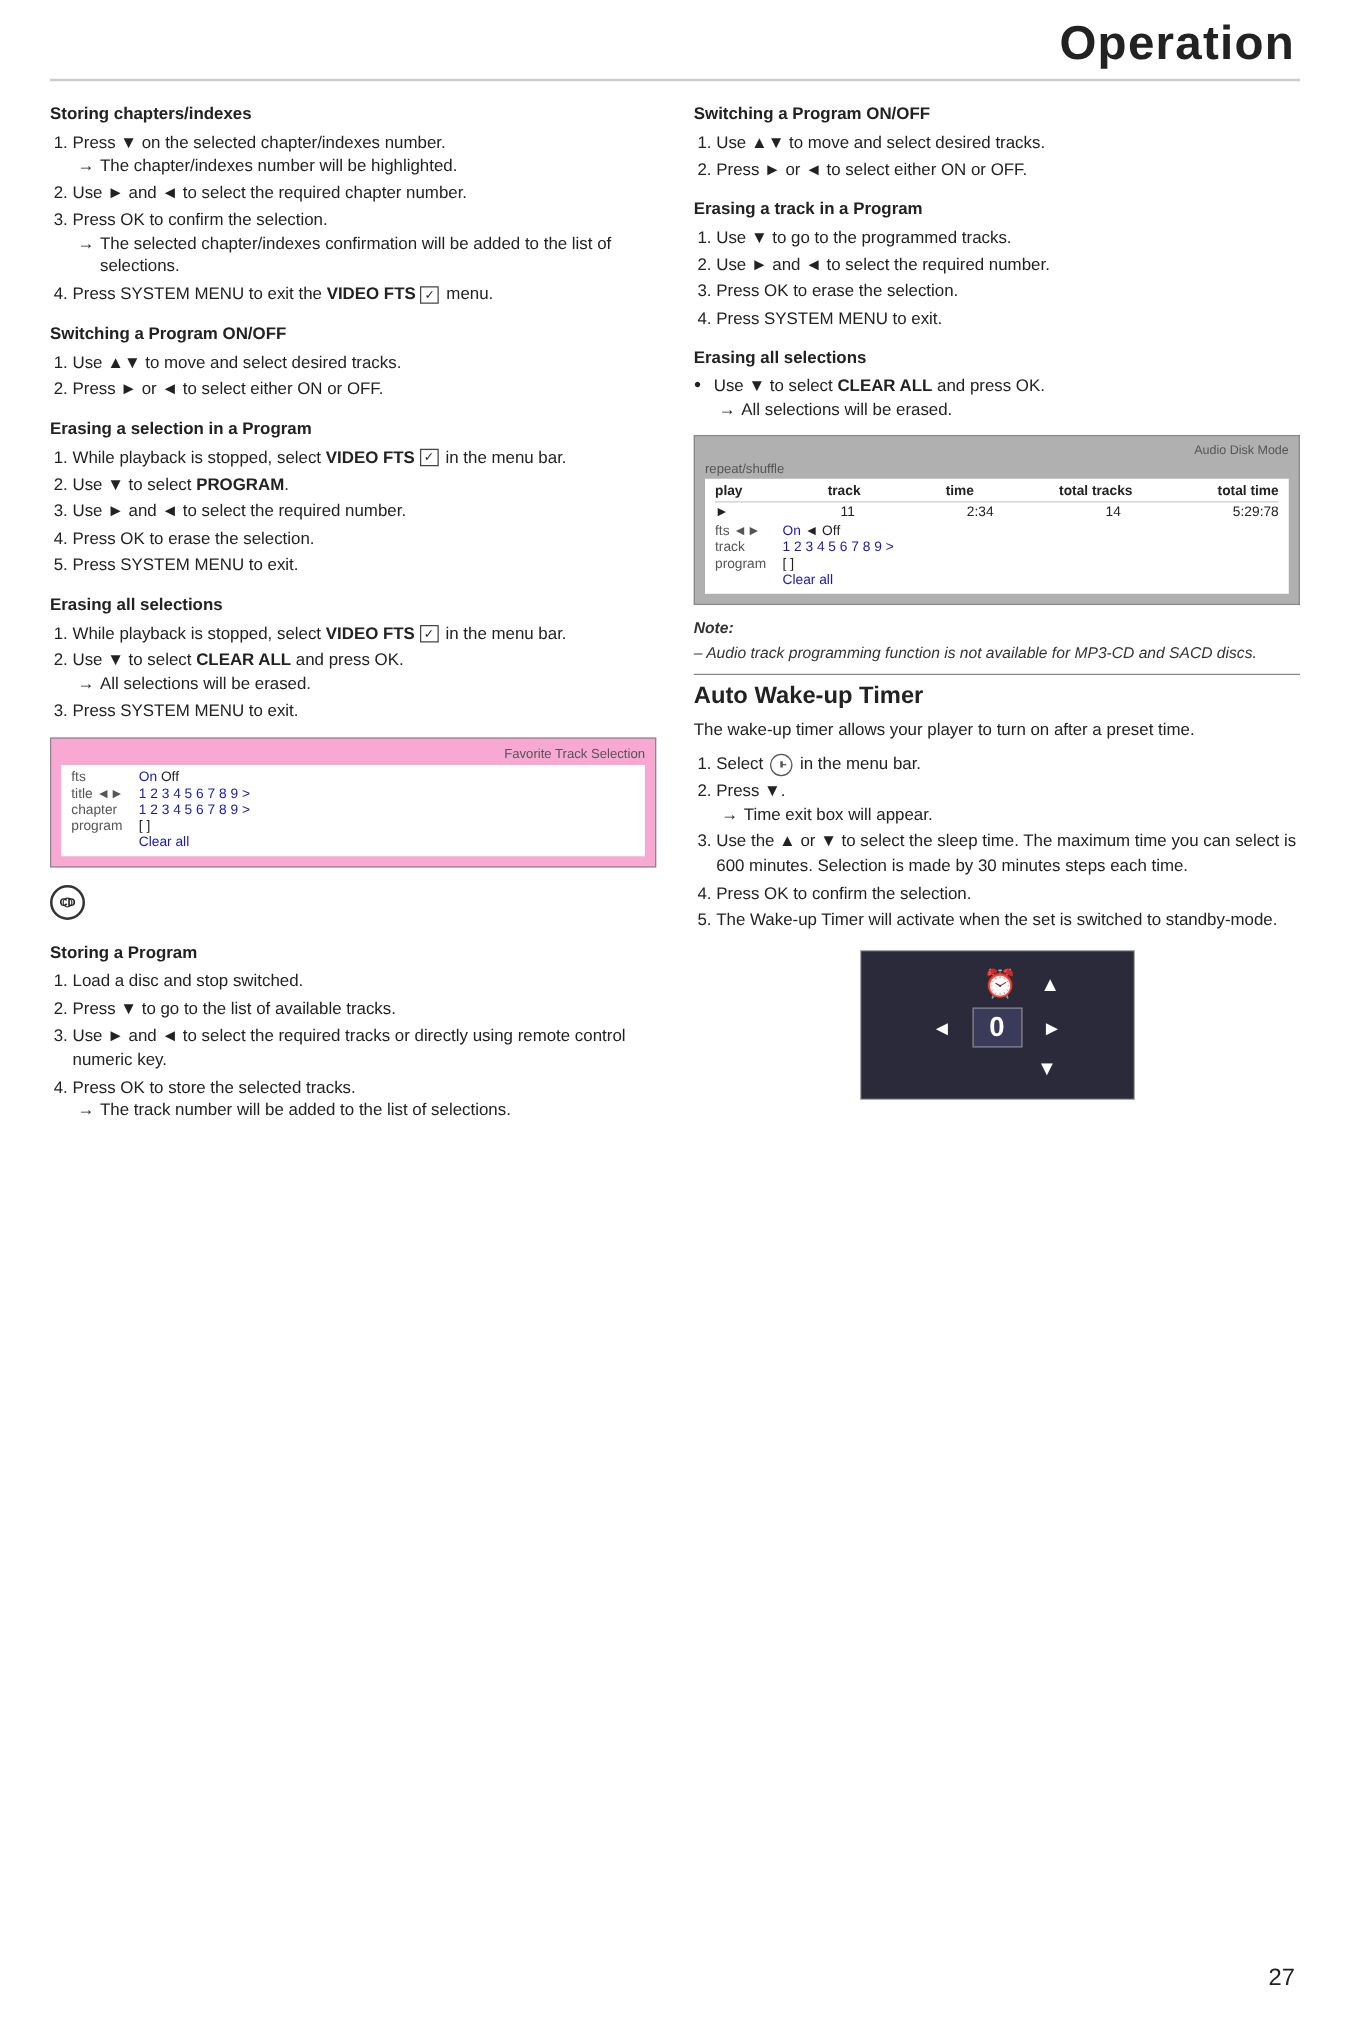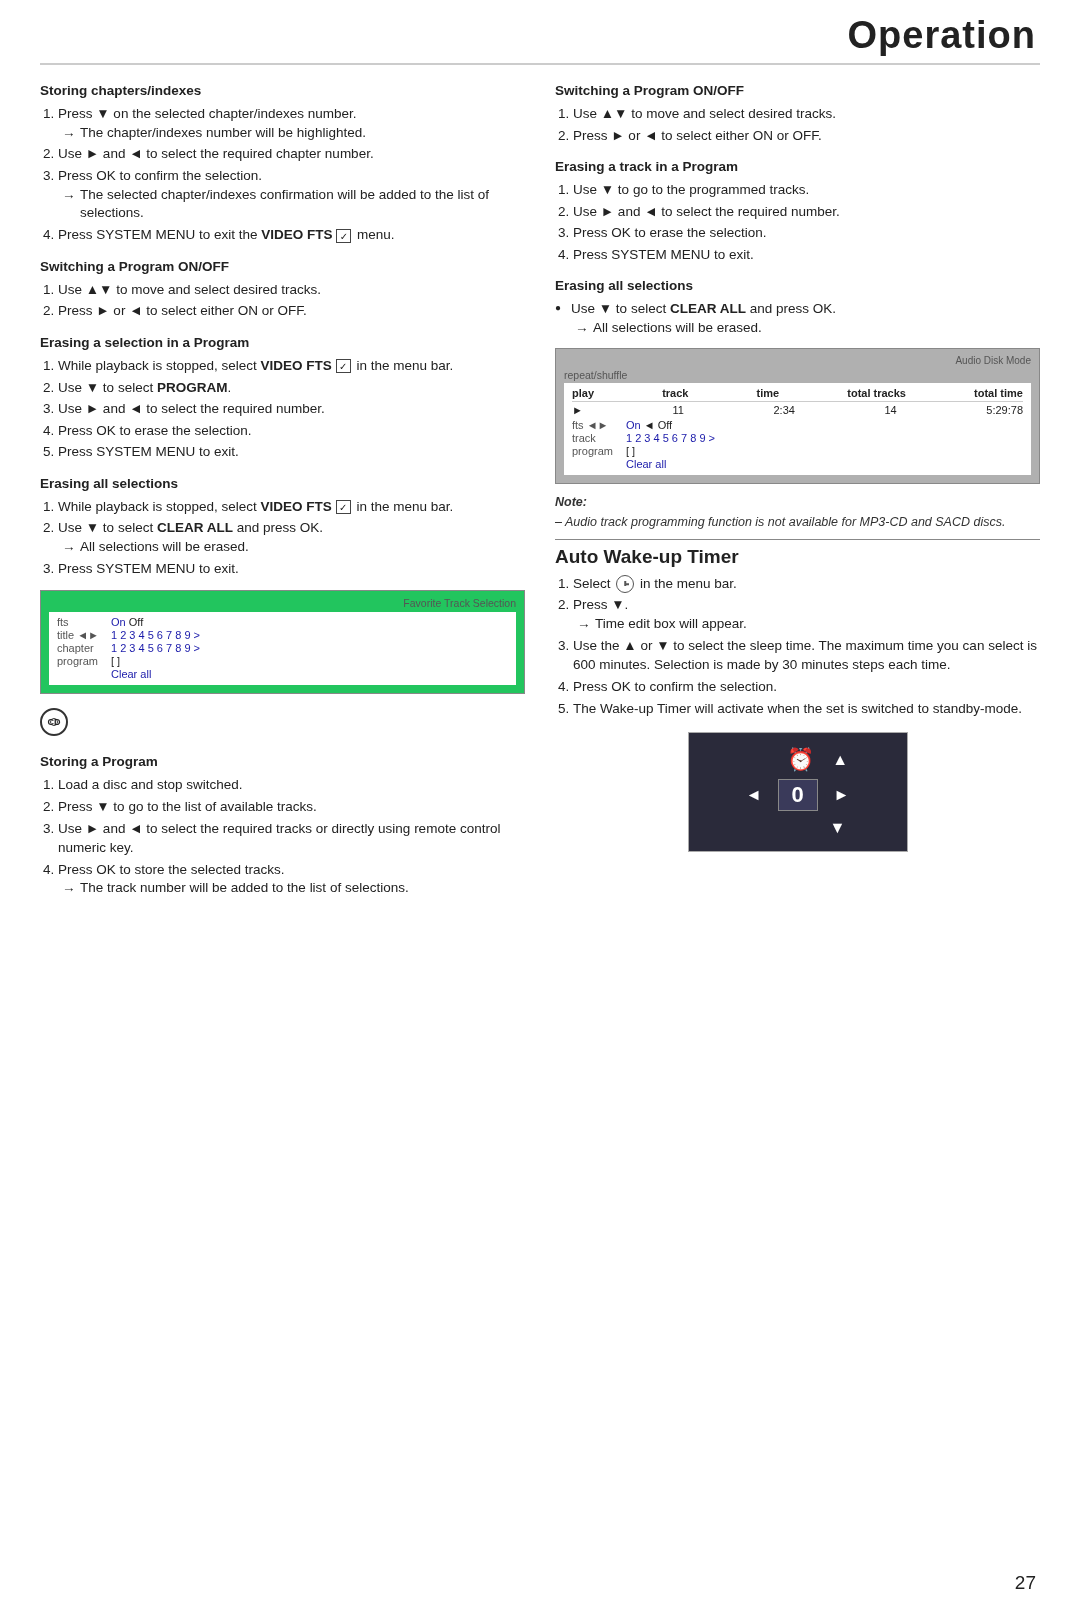--- a/index.html
+++ b/index.html
@@ -85,21 +85,21 @@
       width: 15px;
       height: 14px;
       text-align: center;
       font-size: 10px;
       line-height: 13px;
       vertical-align: middle;
       margin-right: 2px;
     }
     .ui-screenshot {
       border: 1px solid #888;
-      background: #22c55e;
+      background: #f9a8d4;
       margin: 12px 0 10px 0;
       padding: 6px 8px 8px 8px;
       font-size: 11.5px;
       color: #222;
     }
     .ui-screenshot .ui-header-row {
       display: flex;
       justify-content: space-between;
       font-size: 10.5px;
       color: #555;
@@ -413,24 +413,25 @@
     </div>
 
     <div style="margin: 8px 0 4px 0;">
       <span class="note-label">Note:</span>
       <div class="note-text">– Audio track programming function is not available for MP3-CD and SACD discs.</div>
     </div>
 
     <hr class="section-divider">
 
     <div class="auto-timer-title">Auto Wake-up Timer</div>
+    <p style="margin-bottom:8px; line-height:1.45;">The wake-up timer allows your player to turn on after a preset time.</p>
     <ol>
       <li>Select <span class="clock-icon"></span> in the menu bar.</li>
       <li>Press ▼.
-        <div class="arrow-item">Time edit box will appear.</div>
+        <div class="arrow-item">Time exit box will appear.</div>
       </li>
       <li>Use the ▲ or ▼ to select the sleep time. The maximum time you can select is 600 minutes. Selection is made by 30 minutes steps each time.</li>
       <li>Press OK to confirm the selection.</li>
       <li>The Wake-up Timer will activate when the set is switched to standby-mode.</li>
     </ol>
 
     <div class="timer-display">
       <div style="display:flex; flex-direction:column; align-items:center; gap:6px;">
         <div style="display:flex; align-items:center; gap:18px;">
           <span style="width:22px;"></span>

